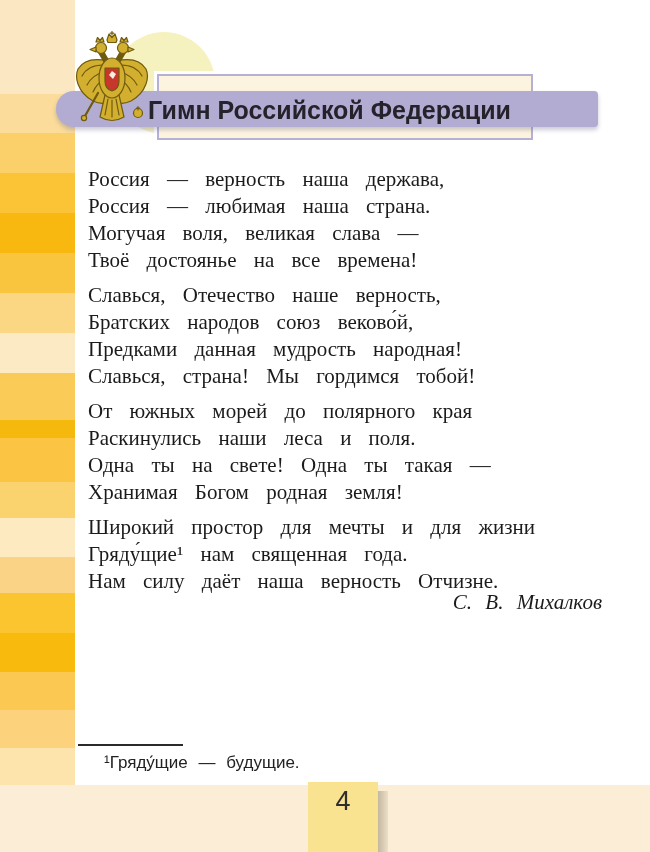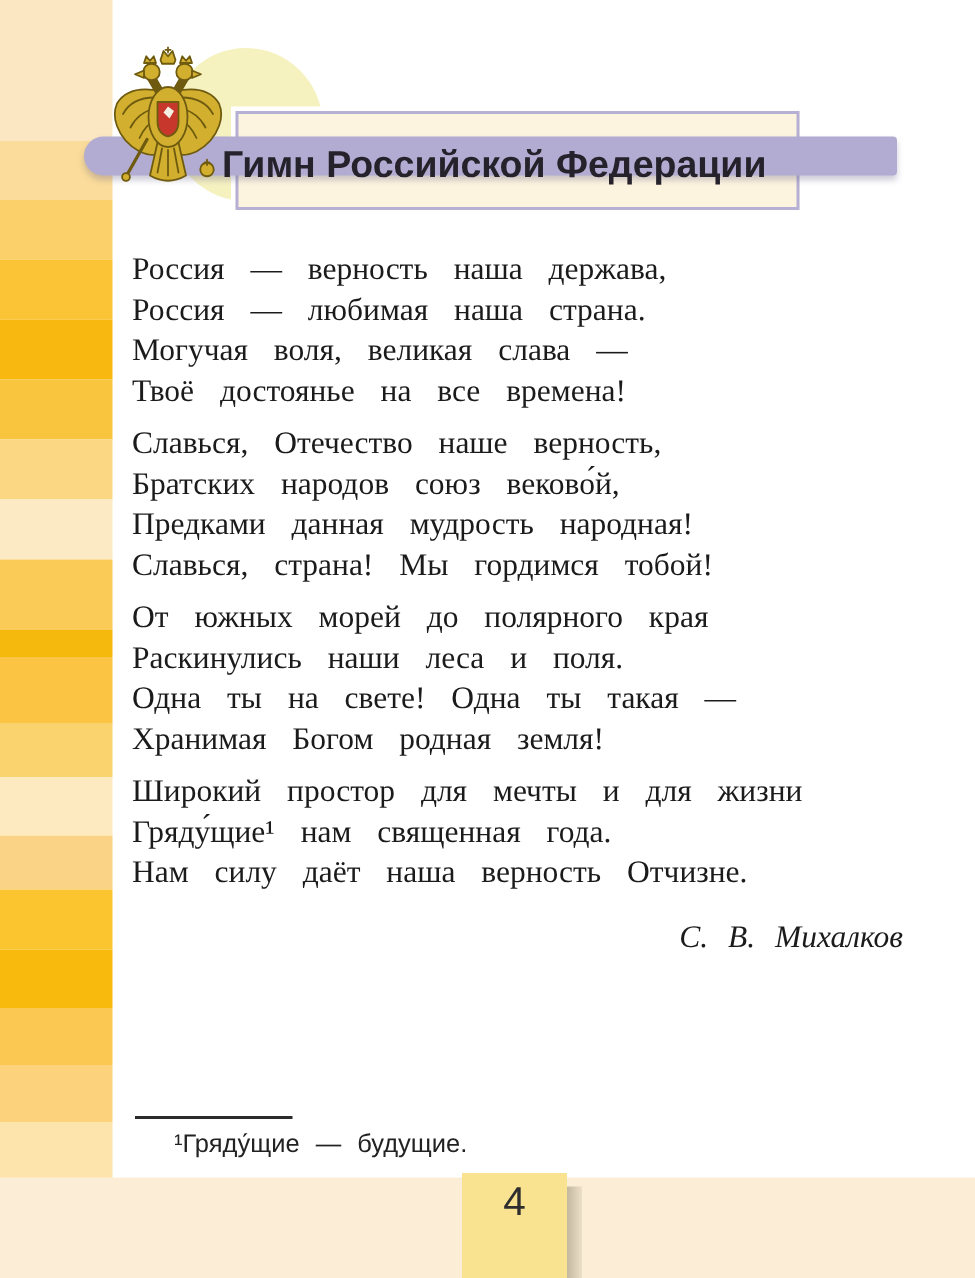--- a/index.html
+++ b/index.html
@@ -36,48 +36,48 @@
   .circle{
     position:absolute;left:113px;top:32px;width:102px;height:102px;
     border-radius:50%;background:#F6F2C0;z-index:3;
   }
   .cream-box{
     position:absolute;left:157px;top:74px;width:376px;height:66px;
     background:#FDF4DF;border:2px solid #B6B0D4;box-sizing:border-box;
     box-shadow:0 0 0 3px #ffffff;z-index:4;
   }
   .banner{
-    position:absolute;left:56px;top:91px;width:542px;height:26px;
+    position:absolute;left:56px;top:91px;width:542px;height:36px;
     background:#B2ACD2;border-radius:19px 4px 4px 19px;
     box-shadow:0 3px 4px rgba(110,104,140,0.35);z-index:5;
   }
   .banner .title{
     display:block;white-space:nowrap;
     font-family:"Liberation Sans", sans-serif;font-weight:bold;
     font-size:25px;line-height:38px;color:#26222B;padding-left:92px;
   }
   .coat{
     position:absolute;left:72px;top:31px;width:80px;height:100px;z-index:6;
   }
 
   
   .poem{
     position:absolute;left:88px;top:166px;width:520px;z-index:3;
     font-size:21px;color:#1b1b1b;
   }
   .stanza{margin:0 0 8px 0;}
   .line{margin:0;line-height:27px;word-spacing:12px;white-space:nowrap;}
   .author{
-    position:absolute;top:446px;right:6px;margin:0;
+    position:absolute;top:424px;right:6px;margin:0;
     font-style:italic;font-size:21px;word-spacing:8px;white-space:nowrap;
     color:#1b1b1b;
   }
 
   
-  .footnote{position:absolute;left:88px;top:744px;z-index:3;}
+  .footnote{position:absolute;left:76px;top:744px;z-index:3;}
   .footnote-rule{
     width:105px;height:0;border-top:2px solid #2b2b2b;margin:0 0 7px 2px;
   }
   .footnote-text{
     margin:0;padding-left:28px;
     font-family:"Liberation Sans", sans-serif;font-size:17px;color:#222;
     word-spacing:6px;white-space:nowrap;
   }
 </style>
 </head>

